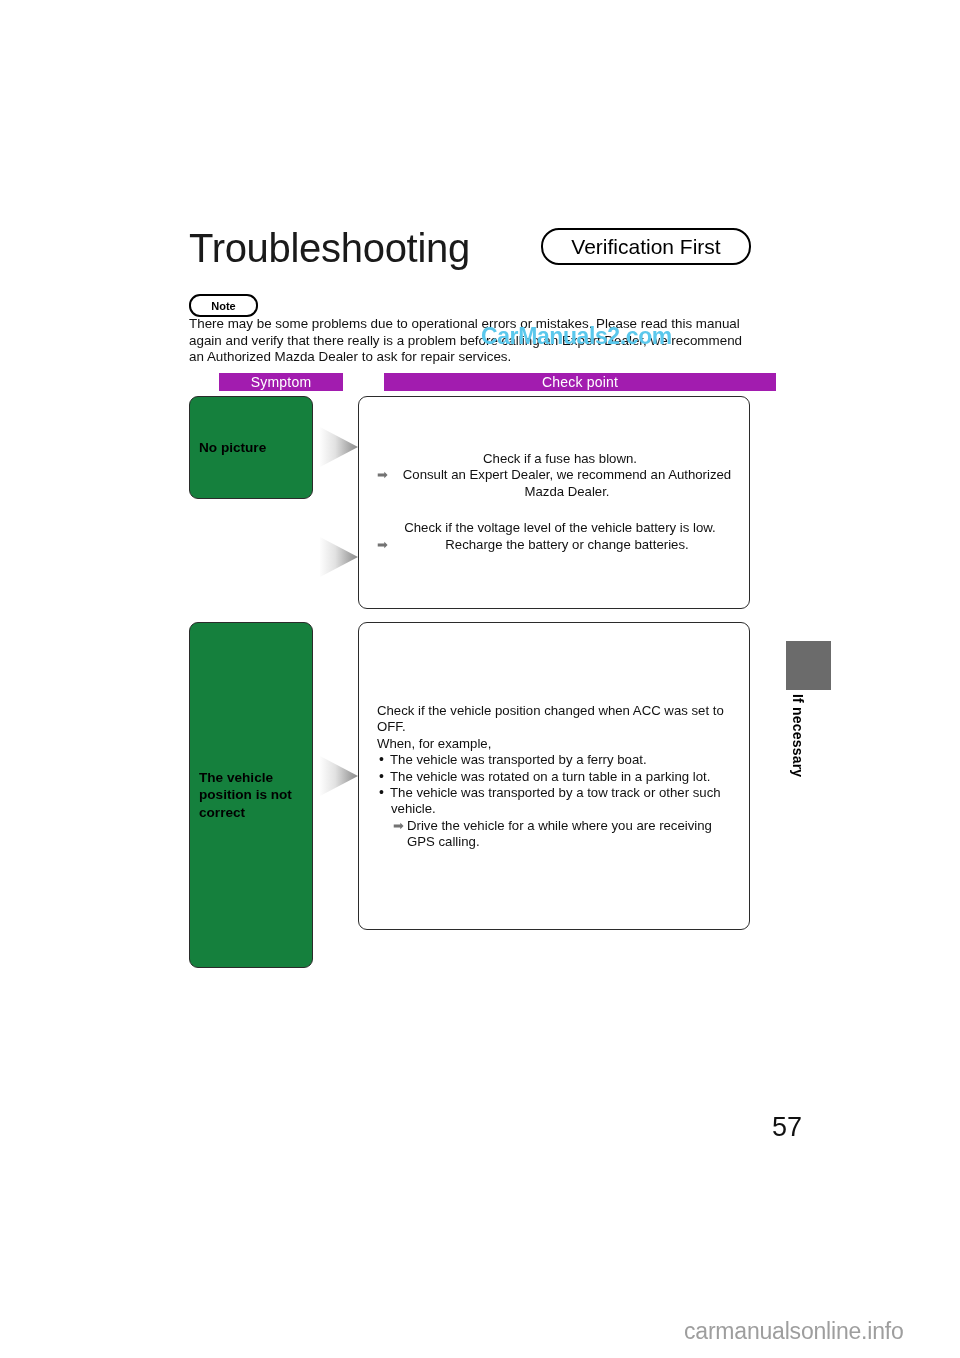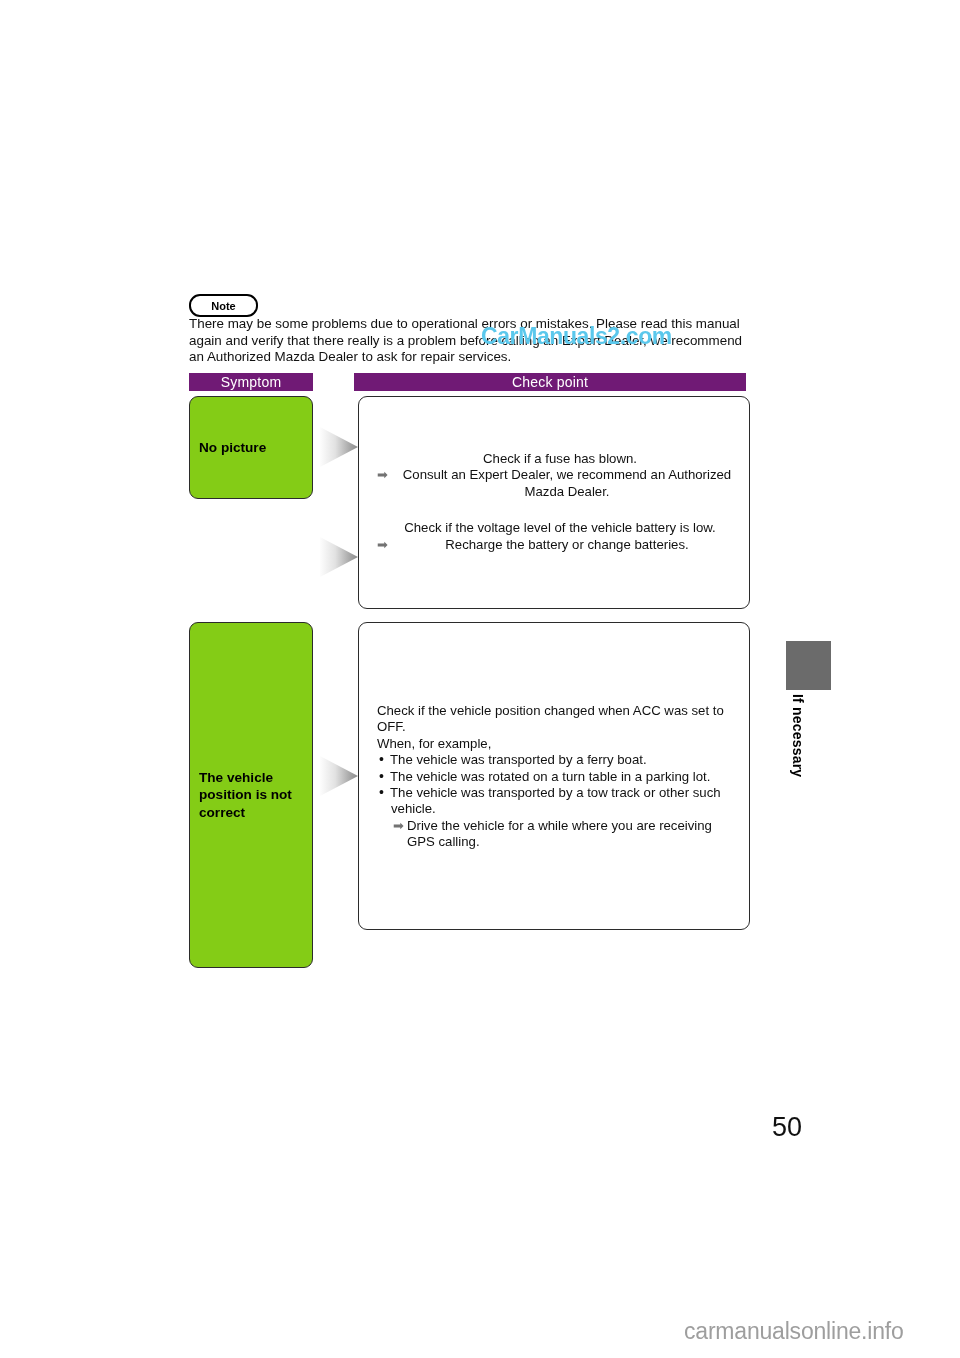--- a/index.html
+++ b/index.html
@@ -86,37 +86,38 @@
     line-height: 16.6px;
     color: #111;
     text-align: left;
   }
   .intro div { white-space: nowrap; }
 
   
   .hdr {
     position: absolute;
     height: 18px;
-    background: #701a75;
+    background: #a21caf;
     color: #ffffff;
     display: flex;
     align-items: center;
     justify-content: center;
     font-size: 14px;
     line-height: 14px;
     letter-spacing: 0.2px;
+    margin-left: 30px;
   }
   .hdr-symptom { left: 189px; top: 373px; width: 124px; }
   .hdr-check   { left: 354px; top: 373px; width: 392px; }
 
   
   .sym-box {
     position: absolute;
     left: 189px;
-    background: #84cc16;
+    background: #15803d;
     border: 1.6px solid #2b2b2b;
     border-radius: 9px;
     box-sizing: border-box;
     font-size: 13.6px;
     font-weight: bold;
     line-height: 17.5px;
     color: #000;
     padding: 0 0 0 9px;
     display: flex;
     align-items: center;
@@ -261,20 +262,24 @@
     color: #9e9e9e;
     white-space: nowrap;
     letter-spacing: -0.2px;
   }
 </style>
 </head>
 <body>
 
 <div class="page">
 
+  <div class="title-row">
+    <div class="page-title">Troubleshooting</div>
+    <div class="verif-badge">Verification First</div>
+  </div>
 
   <div class="note-badge">Note</div>
 
   <div class="intro">
     <div>There may be some problems due to operational errors or mistakes. Please read this manual</div>
     <div>again and verify that there really is a problem before calling an Expert Dealer, we recommend</div>
     <div>an Authorized Mazda Dealer to ask for repair services.</div>
   </div>
 
   <div class="hdr hdr-symptom">Symptom</div>
@@ -340,18 +345,18 @@
         <span class="glyph">➡</span><span>Drive the vehicle for a while where you are receiving</span>
       </span>
       <span class="sub-cont">GPS calling.</span>
 
     </div>
   </div>
 
   <div class="side-tab-block"></div>
   <div class="side-tab-label">If necessary</div>
 
-  <div class="page-number">50</div>
+  <div class="page-number">57</div>
 
   <div class="wm-center">CarManuals2.com</div>
   <div class="wm-footer">carmanualsonline.info</div>
 
 </div>
 
 </body></html>

